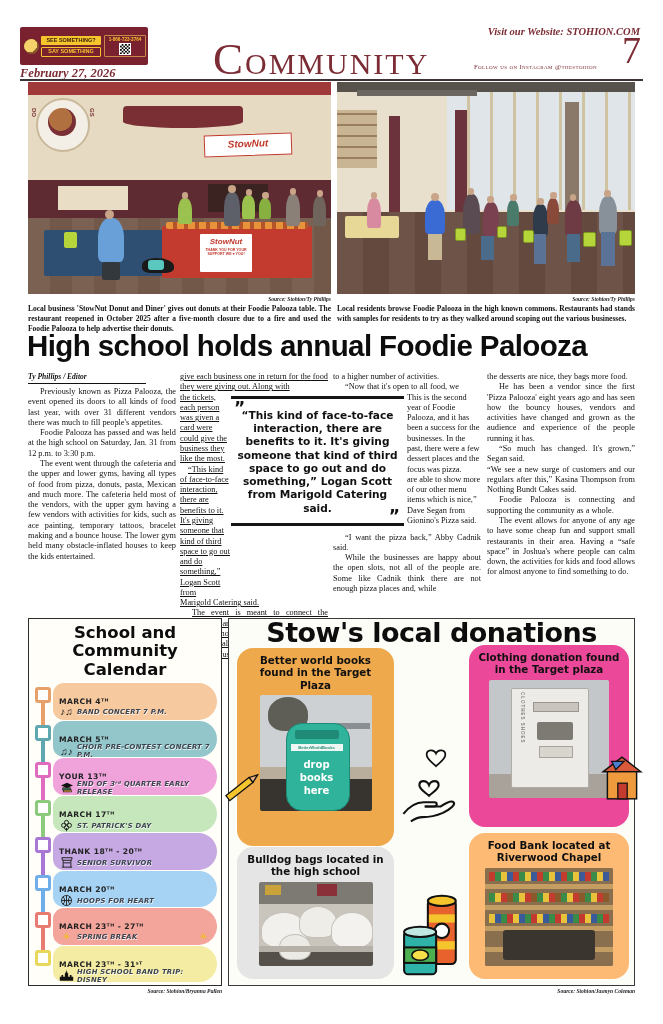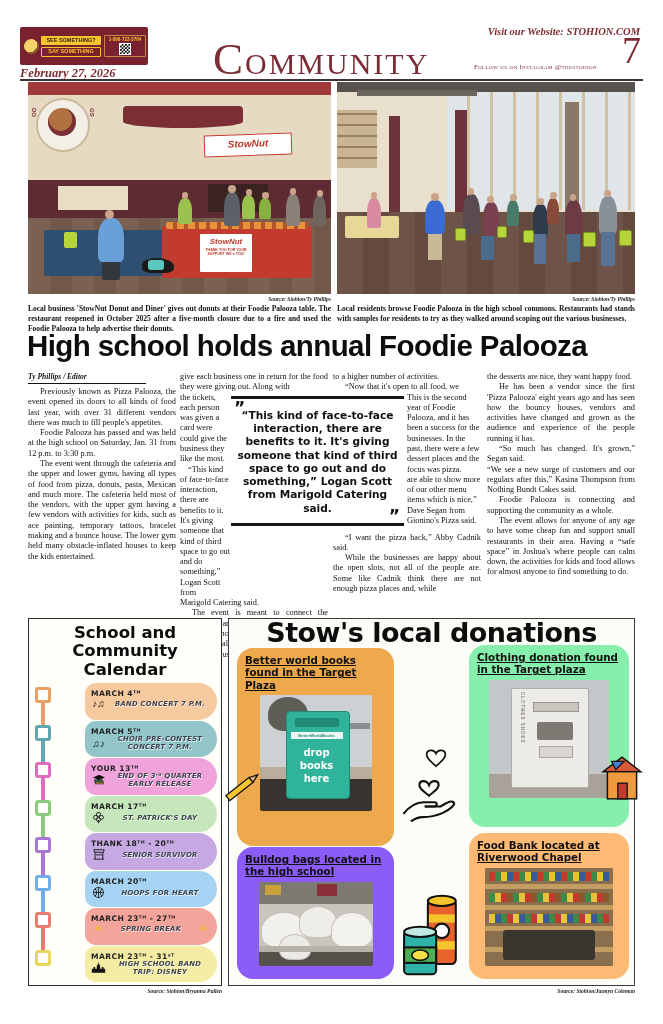--- a/index.html
+++ b/index.html
@@ -46,30 +46,30 @@
       padding:10px 3px 8px;text-align:center;font:bold 10.6px/1.25 "DejaVu Sans",sans-serif;z-index:5;box-sizing:border-box;}
   .pq .qm{position:absolute;font-size:17px;line-height:10px;}
   .pq .qo{left:3px;top:4px;} .pq .qc{right:4px;bottom:2px;}
   
   .calbox{left:28px;top:618px;width:194px;height:368px;border:1.5px solid #2c2c2c;background:#fffef9;box-sizing:border-box;padding:5px 4px 4px;}
   .cal-title{font:bold 16.5px/1.12 "DejaVu Sans",sans-serif;text-align:center;color:#0d0d0d;margin-bottom:4px;}
   .cal-row{display:flex;align-items:stretch;height:36.5px;margin-bottom:1px;}
   .cal-nodecol{width:20px;position:relative;flex:none;}
   .cal-node{position:absolute;left:2px;top:4px;width:10px;height:10px;border:3px solid #999;border-radius:3px;background:#fff;z-index:2;}
   .cal-line{position:absolute;left:8px;top:14px;width:3.5px;height:30px;}
-  .cal-pill{flex:1;border-radius:12px 20px 20px 12px;padding:6px 6px 2px;box-sizing:border-box;margin-left:32px;}
+  .cal-pill{flex:1;border-radius:12px 20px 20px 12px;padding:14px 6px 2px;box-sizing:border-box;}
   .cal-date{font:bold 7.6px "DejaVu Sans",sans-serif;letter-spacing:.4px;color:#222;}
   .cal-body{display:flex;align-items:center;gap:3px;}
   .cal-icon{flex:none;width:15px;text-align:center;font-size:10px;line-height:12px;}
-  .cal-name{flex:1;font:bold italic 6.8px/1.15 "DejaVu Sans",sans-serif;text-align:center;color:#3c4450;text-transform:uppercase;letter-spacing:.3px;text-shadow:.6px .6px 0 rgba(255,255,255,.8);}
+  .cal-name{flex:1;font:bold italic 6.8px/1.15 "DejaVu Sans",sans-serif;text-align:left;color:#3c4450;text-transform:uppercase;letter-spacing:.3px;text-shadow:.6px .6px 0 rgba(255,255,255,.8);}
   
   .donbox{left:228px;top:618px;width:407px;height:368px;border:1.5px solid #3a3a3a;background:#fdfdf8;box-sizing:border-box;}
   .don-title{position:absolute;left:0;top:-2px;width:100%;text-align:center;font:bold 27px "DejaVu Sans",sans-serif;color:#0d0d0d;letter-spacing:-0.5px;}
   .card{position:absolute;border-radius:16px;box-sizing:border-box;padding:6px 8px;}
-  .card h3{margin:0 0 4px;font:bold 10.3px/1.2 "DejaVu Sans",sans-serif;color:#101010;text-align:left;text-decoration:underline;}
+  .card h3{margin:0 0 4px;font:bold 10.3px/1.2 "DejaVu Sans",sans-serif;color:#101010;text-align:center;}
   .cph{position:relative;margin:0 auto;overflow:hidden;border-radius:2px;}
   .cph div{position:absolute;}
   
   .ph-books{width:112px;height:116px;background:linear-gradient(#cdd1d4 0 62%,#b9ae9c 62% 72%,#37332e 72% 100%);}
   .ph-shed{width:120px;height:118px;background:linear-gradient(#c3c7ca 0 80%,#a8a29a 80% 100%);}
   .ph-bags{width:114px;height:84px;background:linear-gradient(#7d7a74 0 26%,#c9c5bd 26% 78%,#55504a 78% 100%);}
   .ph-pantry{width:128px;height:98px;background:#7a5f42;}
   .dec{position:absolute;}
   .donsrc{font:bold italic 5.5px "Liberation Serif",serif;color:#222;text-align:right;}
 </style>
@@ -189,32 +189,32 @@
       </i>
     <span class="bag" style="left:118px;top:146px;"></span>
     <span class="bag" style="left:186px;top:148px;"></span>
     <span class="bag" style="left:246px;top:150px;width:11px;height:13px;"></span>
     <span class="bag" style="left:282px;top:148px;width:11px;height:14px;"></span>
     <span class="bag" style="left:160px;top:144px;width:8px;height:10px;"></span>
   </div>
   <div class="abs src" style="left:28px;top:296px;width:303px;">Source: Stohion/Ty Phillips</div>
   <div class="abs src" style="left:337px;top:296px;width:298px;">Source: Stohion/Ty Phillips</div>
   <div class="abs cap" style="left:28px;top:304px;width:303px;">Local business 'StowNut Donut and Diner' gives out donuts at their Foodie Palooza table. The restaurant reopened in October 2025 after a five-month closure due to a fire and used the Foodie Palooza to help advertise their donuts.</div>
-  <div class="abs cap" style="left:337px;top:304px;width:298px;">Local residents browse Foodie Palooza in the high school commons. Restaurants had stands with samples for residents to try as they walked around scoping out the various businesses.</div>
+  <div class="abs cap" style="left:337px;top:304px;width:298px;">Local residents browse Foodie Palooza in the high known commons. Restaurants had stands with samples for residents to try as they walked around scoping out the various businesses.</div>
 
   <div class="abs headline">High school holds annual Foodie Palooza</div>
 
   <div class="col" style="left:28px;">
     <div class="byline">Ty Phillips / Editor</div>
     <p>Previously known as Pizza Palooza, the event opened its doors to all kinds of food last year, with over 31 different vendors there was much to fill people's appetites.</p>
     <p>Foodie Palooza has passed and was held at the high school on Saturday, Jan. 31 from 12 p.m. to 3:30 p.m.</p>
     <p>The event went through the cafeteria and the upper and lower gyms, having all types of food from pizza, donuts, pasta, Mexican and much more. The cafeteria held most of the vendors, with the upper gym having a few vendors with activities for kids, such as ace painting, temporary tattoos, bracelet making and a bounce house. The lower gym held many obstacle-inflated houses to keep the kids entertained.</p>
   </div>
 
-  <div class="col" style="left:180px;">
+  <div class="col" style="left:180px;text-decoration:underline;">
     <p class="noind">give each business one in return for the food they were giving out. Along with</p>
     <div class="narrowL">
       <p>the tickets, each person was given a card were could give the business they like the most.</p>
       <p class="ind">“This kind of face-to-face interaction, there are benefits to it. It's giving someone that kind of third space to go out and do something,” Logan Scott from</p>
     </div>
     <p class="noind">Marigold Catering said.</p>
     <p>The event is meant to connect the community and introduce them to places they may not have known were there. Foodie Palooza also helps the restaurants/businesses by opening their doors</p>
   </div>
 
   <div class="pq">
@@ -228,21 +228,21 @@
     <p>“Now that it's open to all food, we</p>
     <div class="narrowR">
       <p>This is the second year of Foodie Palooza, and it has been a success for the businesses. In the past, there were a few dessert places and the focus was pizza.</p>
       <p>are able to show more of our other menu items which is nice,” Dave Segan from Gionino's Pizza said.</p>
     </div>
     <p>“I want the pizza back,” Abby Cadnik said.</p>
     <p>While the businesses are happy about the open slots, not all of the people are. Some like Cadnik think there are not enough pizza places and, while</p>
   </div>
 
   <div class="col" style="left:487px;">
-    <p class="noind">the desserts are nice, they want happy food.</p>
+    <p class="noind">the desserts are nice, they bags more food.</p>
     <p>He has been a vendor since the first 'Pizza Palooza' eight years ago and has seen how the bouncy houses, vendors and activities have changed and grown as the audience and experience of the people running it has.</p>
     <p>“So much has changed. It's grown,” Segan said.</p>
     <p class="noind">“We see a new surge of customers and our regulars after this,” Kasina Thompson from Nothing Bundt Cakes said.</p>
     <p>Foodie Palooza is connecting and supporting the community as a whole.</p>
     <p>The event allows for anyone of any age to have some cheap fun and support small restaurants in their area. Having a “safe space” in Joshua's where people can calm down, the activities for kids and food allows for almost anyone to find something to do.</p>
   </div>
 
   <div class="abs calbox">
     <div class="cal-title">
       <div>School and</div>
@@ -387,40 +387,40 @@
   <div class="abs donsrc" style="left:28px;top:988px;width:194px;">Source: Stohion/Bryanna Pullen</div>
 
   <div class="abs donbox">
     <div class="don-title">Stow's local donations</div>
 
     <div class="card" style="left:8px;top:29px;width:157px;height:198px;background:#EFA94D;">
       <h3>Better world books found in the Target Plaza</h3>
       <div class="cph ph-books">
         <div style="left:8px;top:2px;width:40px;height:34px;background:#4a4a40;border-radius:50% 50% 40% 40%;opacity:.85;"></div>
         <div style="left:70px;top:28px;width:40px;height:6px;background:#8a8f94;"></div>
-        <div style="left:26px;top:16px;width:62px;height:86px;background:#2fb39a;border-radius:4px;border:1px solid #1f8a76;">
+        <div style="left:26px;top:28px;width:62px;height:86px;background:#2fb39a;border-radius:16px;border:1px solid #1f8a76;">
           <div style="left:8px;top:6px;width:44px;height:9px;background:#1f8a76;border-radius:2px;"></div>
           <div style="left:4px;top:20px;width:52px;height:7px;background:#eef7f4;font:bold 4.2px/7px 'Liberation Sans',sans-serif;color:#2a8f78;text-align:center;">BetterWorldBooks</div>
           <div style="left:4px;top:34px;width:52px;height:44px;font:bold 10px/13px 'DejaVu Sans',sans-serif;color:#fff;text-align:center;">drop books here</div>
         </div>
       </div>
     </div>
 
-    <div class="card" style="left:240px;top:26px;width:160px;height:182px;background:#86efac;">
+    <div class="card" style="left:240px;top:26px;width:160px;height:182px;background:#ec4899;">
       <h3>Clothing donation found in the Target plaza</h3>
       <div class="cph ph-shed">
         <div style="left:22px;top:8px;width:76px;height:98px;background:#edebe7;border:1.5px solid #b0ada7;border-radius:2px;"></div>
         <div style="left:26px;top:12px;width:10px;height:80px;font:bold 4.5px/5px 'Liberation Sans',sans-serif;color:#8a8780;writing-mode:vertical-rl;letter-spacing:1px;">CLOTHES SHOES</div>
         <div style="left:44px;top:22px;width:44px;height:8px;background:#c9c5be;border:1px solid #9a968e;"></div>
         <div style="left:48px;top:42px;width:36px;height:18px;background:#7d7a74;border-radius:2px;"></div>
         <div style="left:50px;top:66px;width:32px;height:10px;background:#d8d5cf;border:1px solid #a8a49c;"></div>
       </div>
     </div>
 
-    <div class="card" style="left:8px;top:228px;width:157px;height:132px;background:#8b5cf6;">
+    <div class="card" style="left:8px;top:228px;width:157px;height:132px;background:#e5e5e5;">
       <h3>Bulldog bags located in the high school</h3>
       <div class="cph ph-bags">
         <div style="left:6px;top:3px;width:16px;height:10px;background:#caa23a;"></div>
         <div style="left:58px;top:2px;width:20px;height:12px;background:#8a3038;"></div>
         <div style="left:2px;top:30px;width:44px;height:34px;background:#f2f0ec;border:1px solid #c5c1ba;border-radius:50% 50% 35% 35%;"></div>
         <div style="left:40px;top:24px;width:36px;height:30px;background:#efede8;border:1px solid #c5c1ba;border-radius:50% 50% 35% 35%;"></div>
         <div style="left:72px;top:30px;width:40px;height:34px;background:#f4f2ee;border:1px solid #c5c1ba;border-radius:50% 50% 35% 35%;"></div>
         <div style="left:20px;top:52px;width:30px;height:24px;background:#eceae4;border:1px solid #c5c1ba;border-radius:50% 50% 35% 35%;"></div>
         <div style="left:0;top:64px;width:114px;height:6px;background:#b5b1a9;"></div>
       </div>

